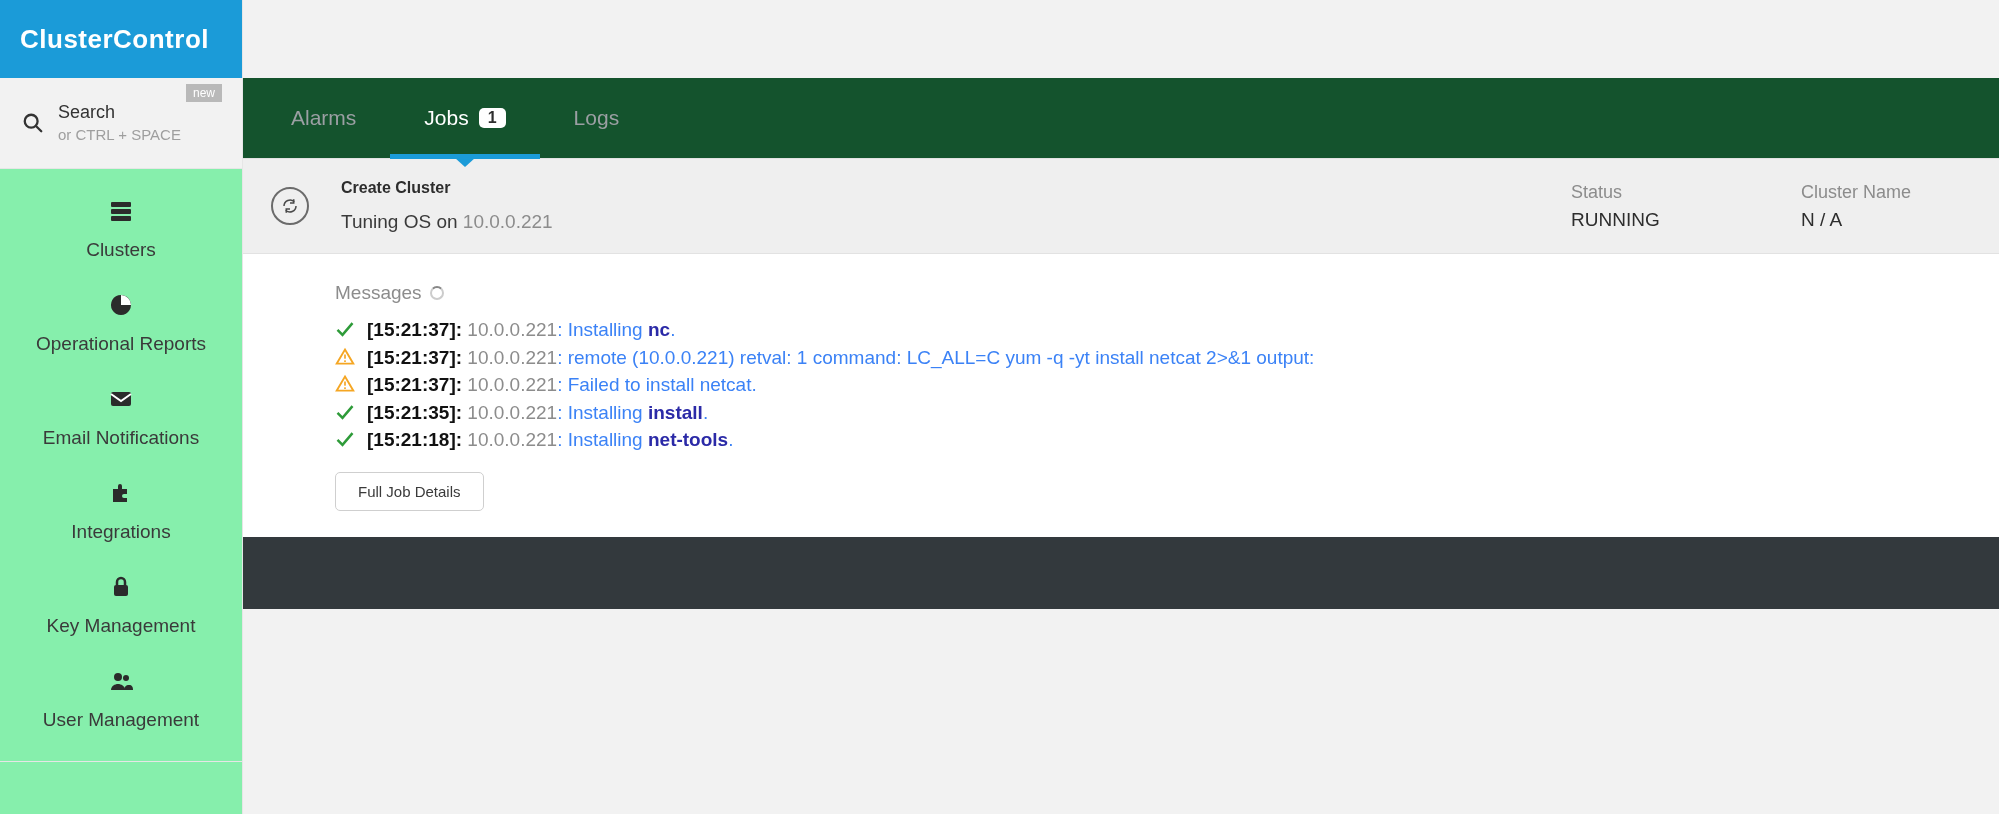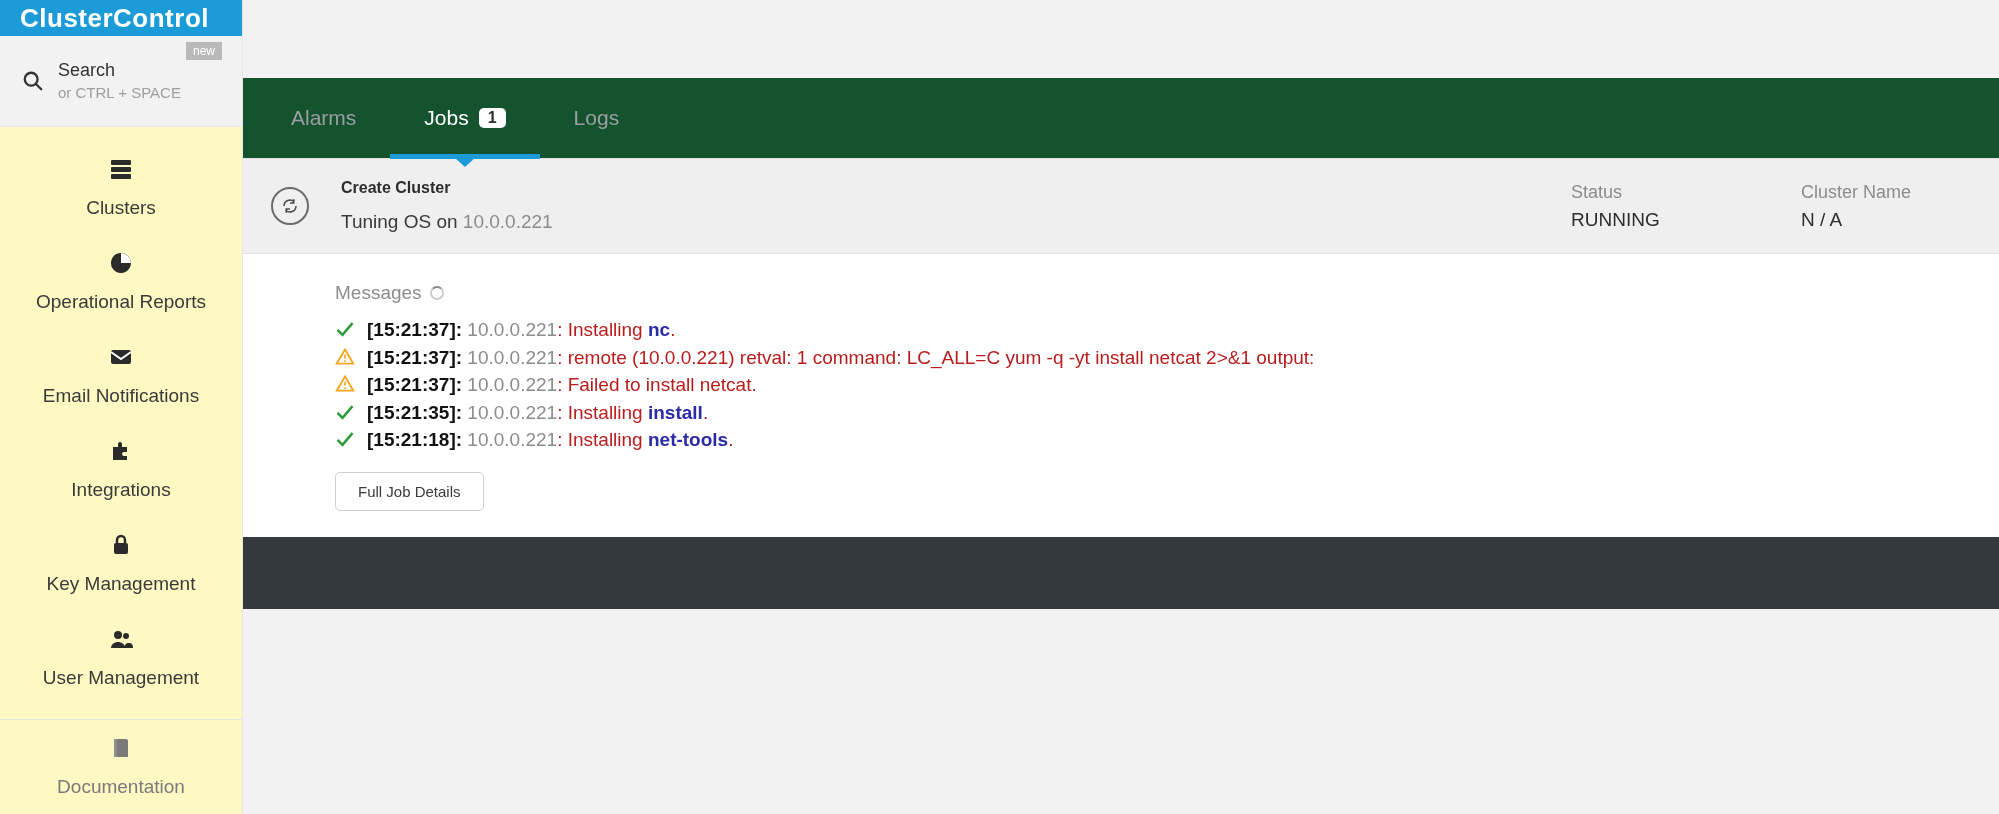--- a/index.html
+++ b/index.html
@@ -9,21 +9,21 @@
     width: 1999px;
     height: 814px;
     overflow: hidden;
     color: #333;
   }
   .layout { display: flex; height: 100%; }
 
   
   .sidebar {
     width: 243px;
-    background: #fef9c3;
+    background: #86efac;
     display: flex;
     flex-direction: column;
     border-right: 1px solid #e6e6e6;
   }
   .brand {
     background: #1b9bd8;
     color: #fff;
     height: 78px;
     display: flex;
     align-items: center;
@@ -179,21 +179,21 @@
   }
   .msg .status-icon {
     width: 20px;
     flex-shrink: 0;
     position: relative;
     top: 3px;
   }
   .msg .ts   { font-weight: 700; color: #111; }
   .msg .ip   { color: #8c8c8c; }
   .msg .pkg  { color: #2b2aa7; font-weight: 600; }
-  .msg .text { color: #b91c1c; text-align: right; }
+  .msg .text { color: #3b82f6; text-align: right; }
 
   .full-details-btn {
     margin-top: 18px;
     border: 1px solid #cfcfcf;
     background: #fff;
     color: #3a3a3a;
     font-size: 15px;
     padding: 10px 22px;
     border-radius: 5px;
     cursor: pointer;
@@ -283,31 +283,20 @@
               <circle cx="17" cy="9" r="3" fill="#2b2b2b"></circle>
               <path d="M2 21c0-4 4-6 7-6s7 2 7 6" fill="#2b2b2b"></path>
               <path d="M15 21c0-3 2-5 5-5s4 2 4 5" fill="#2b2b2b"></path>
             </svg>
         </span>
         <span>User Management</span>
       </div>
 
       <div class="nav-divider"></div>
 
-      <div class="nav-bottom">
-        <div class="nav-item">
-          <span class="nav-icon">
-            <svg viewBox="0 0 24 24" width="24" height="24">
-                <path d="M5 3h12a2 2 0 0 1 2 2v16H7a2 2 0 0 1-2-2z" fill="#7a7a7a"></path>
-                <rect x="5" y="3" width="3" height="18" fill="#8f8f8f"></rect>
-              </svg>
-          </span>
-          <span>Documentation</span>
-        </div>
-      </div>
     </nav>
   </aside>
 
   <main class="content">
     <div class="content-gap"></div>
 
     <div class="tabbar">
       <div class="tab">
         <span>Alarms</span>
       </div>

